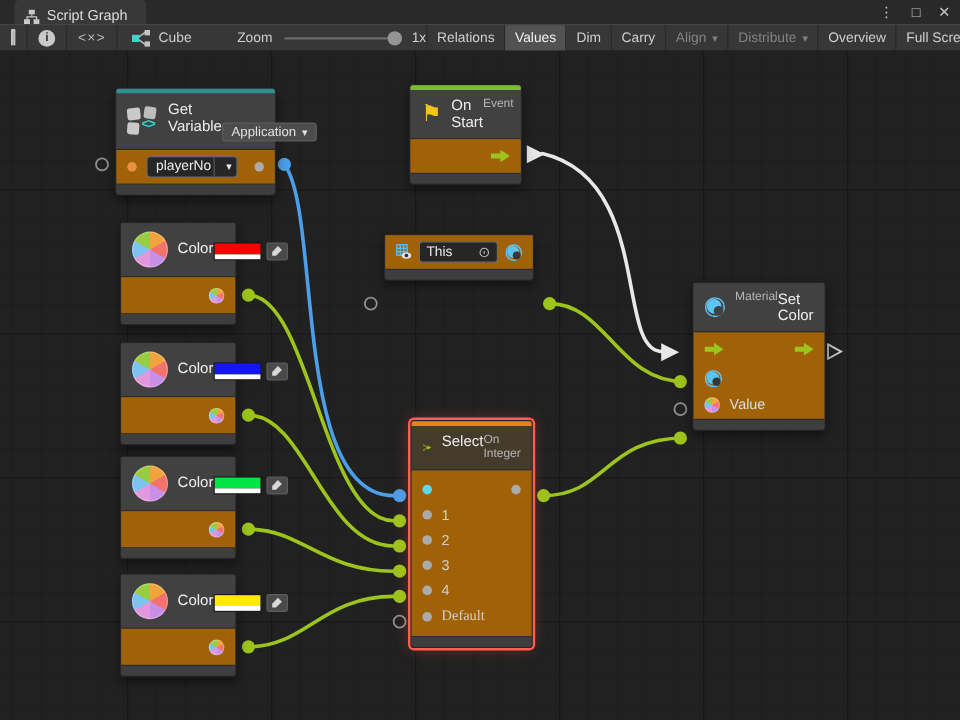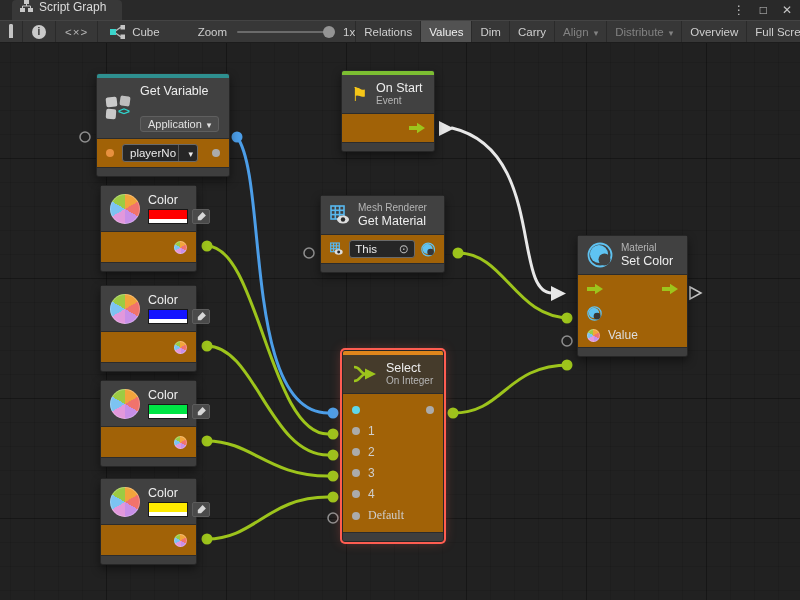--- a/index.html
+++ b/index.html
@@ -7,21 +7,21 @@
   #app {
     position:relative; width:800px; height:600px; overflow:hidden;
     font-family:"Liberation Sans", sans-serif; color:#d6d6d6;
     background:#212121;
   }
   
   .tabstrip { position:absolute; top:0; left:0; right:0; height:20px; background:#292929; z-index:10; }
   .tab {
     position:absolute; left:12px; top:0; height:20px; padding:0 16px 0 8px;
     background:#383838; border-radius:4px 4px 0 0;
-    display:flex; align-items:flex-start; gap:6px; font-size:12px; color:#dcdcdc;
+    display:flex; align-items:flex-end; gap:6px; font-size:12px; color:#dcdcdc;
   }
   .wincontrols { position:absolute; right:8px; top:0; height:20px; display:flex; align-items:center; gap:15px; color:#c6c6c6; font-size:12px; }
   .wincontrols span { cursor:default; line-height:20px; }
   
   .toolbar {
     position:absolute; top:20px; left:0; right:0; height:23px; background:#373737;
     border-top:1px solid #444; border-bottom:1px solid #1c1c1c;
     display:flex; align-items:stretch; font-size:11.5px; color:#cfcfcf; z-index:10;
   }
   .tseg { display:flex; align-items:center; justify-content:center; border-right:1px solid #2a2a2a; padding:0 9px; }
@@ -82,21 +82,21 @@
   .gvicon { position:relative; width:26px; height:24px; flex:0 0 auto; }
   .gvicon i { position:absolute; border-radius:2px; }
   .gq1 { left:0; top:1px; width:11px; height:10px; background:#c9c9c9; transform:rotate(-6deg); }
   .gq2 { left:14px; top:0; width:10px; height:10px; background:#bdbdbd; transform:rotate(8deg); }
   .gq3 { left:0; top:13px; width:10px; height:10px; background:#c9c9c9; transform:rotate(4deg); }
   .gcode { position:absolute; left:12px; top:9px; color:#2FD6CE; font-weight:bold; font-size:11px; letter-spacing:-1px; font-style:normal; }
   .gcode::before { content:"<>"; }
   .flagicon { color:#F5C518; font-size:19px; line-height:19px; flex:0 0 auto; }
   .flagicon::before { content:"⚑"; }
   .target-glyph { color:#b9b9b9; font-size:12px; }
-  .hcol { display:flex; flex-direction:column; }
+  .hcol { display:flex; flex-direction:row; }
   .selnode { box-shadow:0 0 0 2px #FF5D51, 0 0 12px rgba(255,93,81,.35); }
   .selnode .nheader { background:#453b2b; }
   .optlabel { color:#cfcfcf; }
 </style>
 </head>
 <body>
 
 <div id="app">
 
   <div class="tabstrip">
@@ -358,37 +358,20 @@
     </div>
     <div class="nbody">
         <div class="prow" style="height:30px; justify-content:flex-end;">
           <span class="wheel mini"></span>
         </div>
       </div>
     <div class="nfooter"></div>
   </div>
 
   <div class="node" style="left:320px; top:195px; width:125px;">
-    <div class="nheader">
-      <svg width="20" height="20" viewBox="0 0 20 20">
-        <g stroke="#58B8EF" stroke-width="1.6" fill="none">
-          <rect x="1" y="1" width="13" height="13"></rect>
-          <line x1="5.3" y1="1" x2="5.3" y2="14"></line>
-            <line x1="9.6" y1="1" x2="9.6" y2="14"></line>
-          <line x1="1" y1="5.3" x2="14" y2="5.3"></line>
-            <line x1="1" y1="9.6" x2="14" y2="9.6"></line>
-        </g>
-        <ellipse cx="13" cy="14.5" rx="6" ry="4" fill="#dedede"></ellipse>
-        <circle cx="13" cy="14.5" r="2.2" fill="#2a2a2a"></circle>
-      </svg>
-      <span class="hcol">
-        <span class="nsub">Mesh Renderer</span>
-        <span class="ntitle">Get Material</span>
-      </span>
-    </div>
     <div class="nbody">
       <div class="prow" style="height:28px; gap:6px;">
         <svg width="14" height="14" viewBox="0 0 20 20">
           <g stroke="#58B8EF" stroke-width="1.8" fill="none">
             <rect x="1" y="1" width="13" height="13"></rect>
             <line x1="5.3" y1="1" x2="5.3" y2="14"></line>
               <line x1="9.6" y1="1" x2="9.6" y2="14"></line>
             <line x1="1" y1="5.3" x2="14" y2="5.3"></line>
               <line x1="1" y1="9.6" x2="14" y2="9.6"></line>
           </g>

